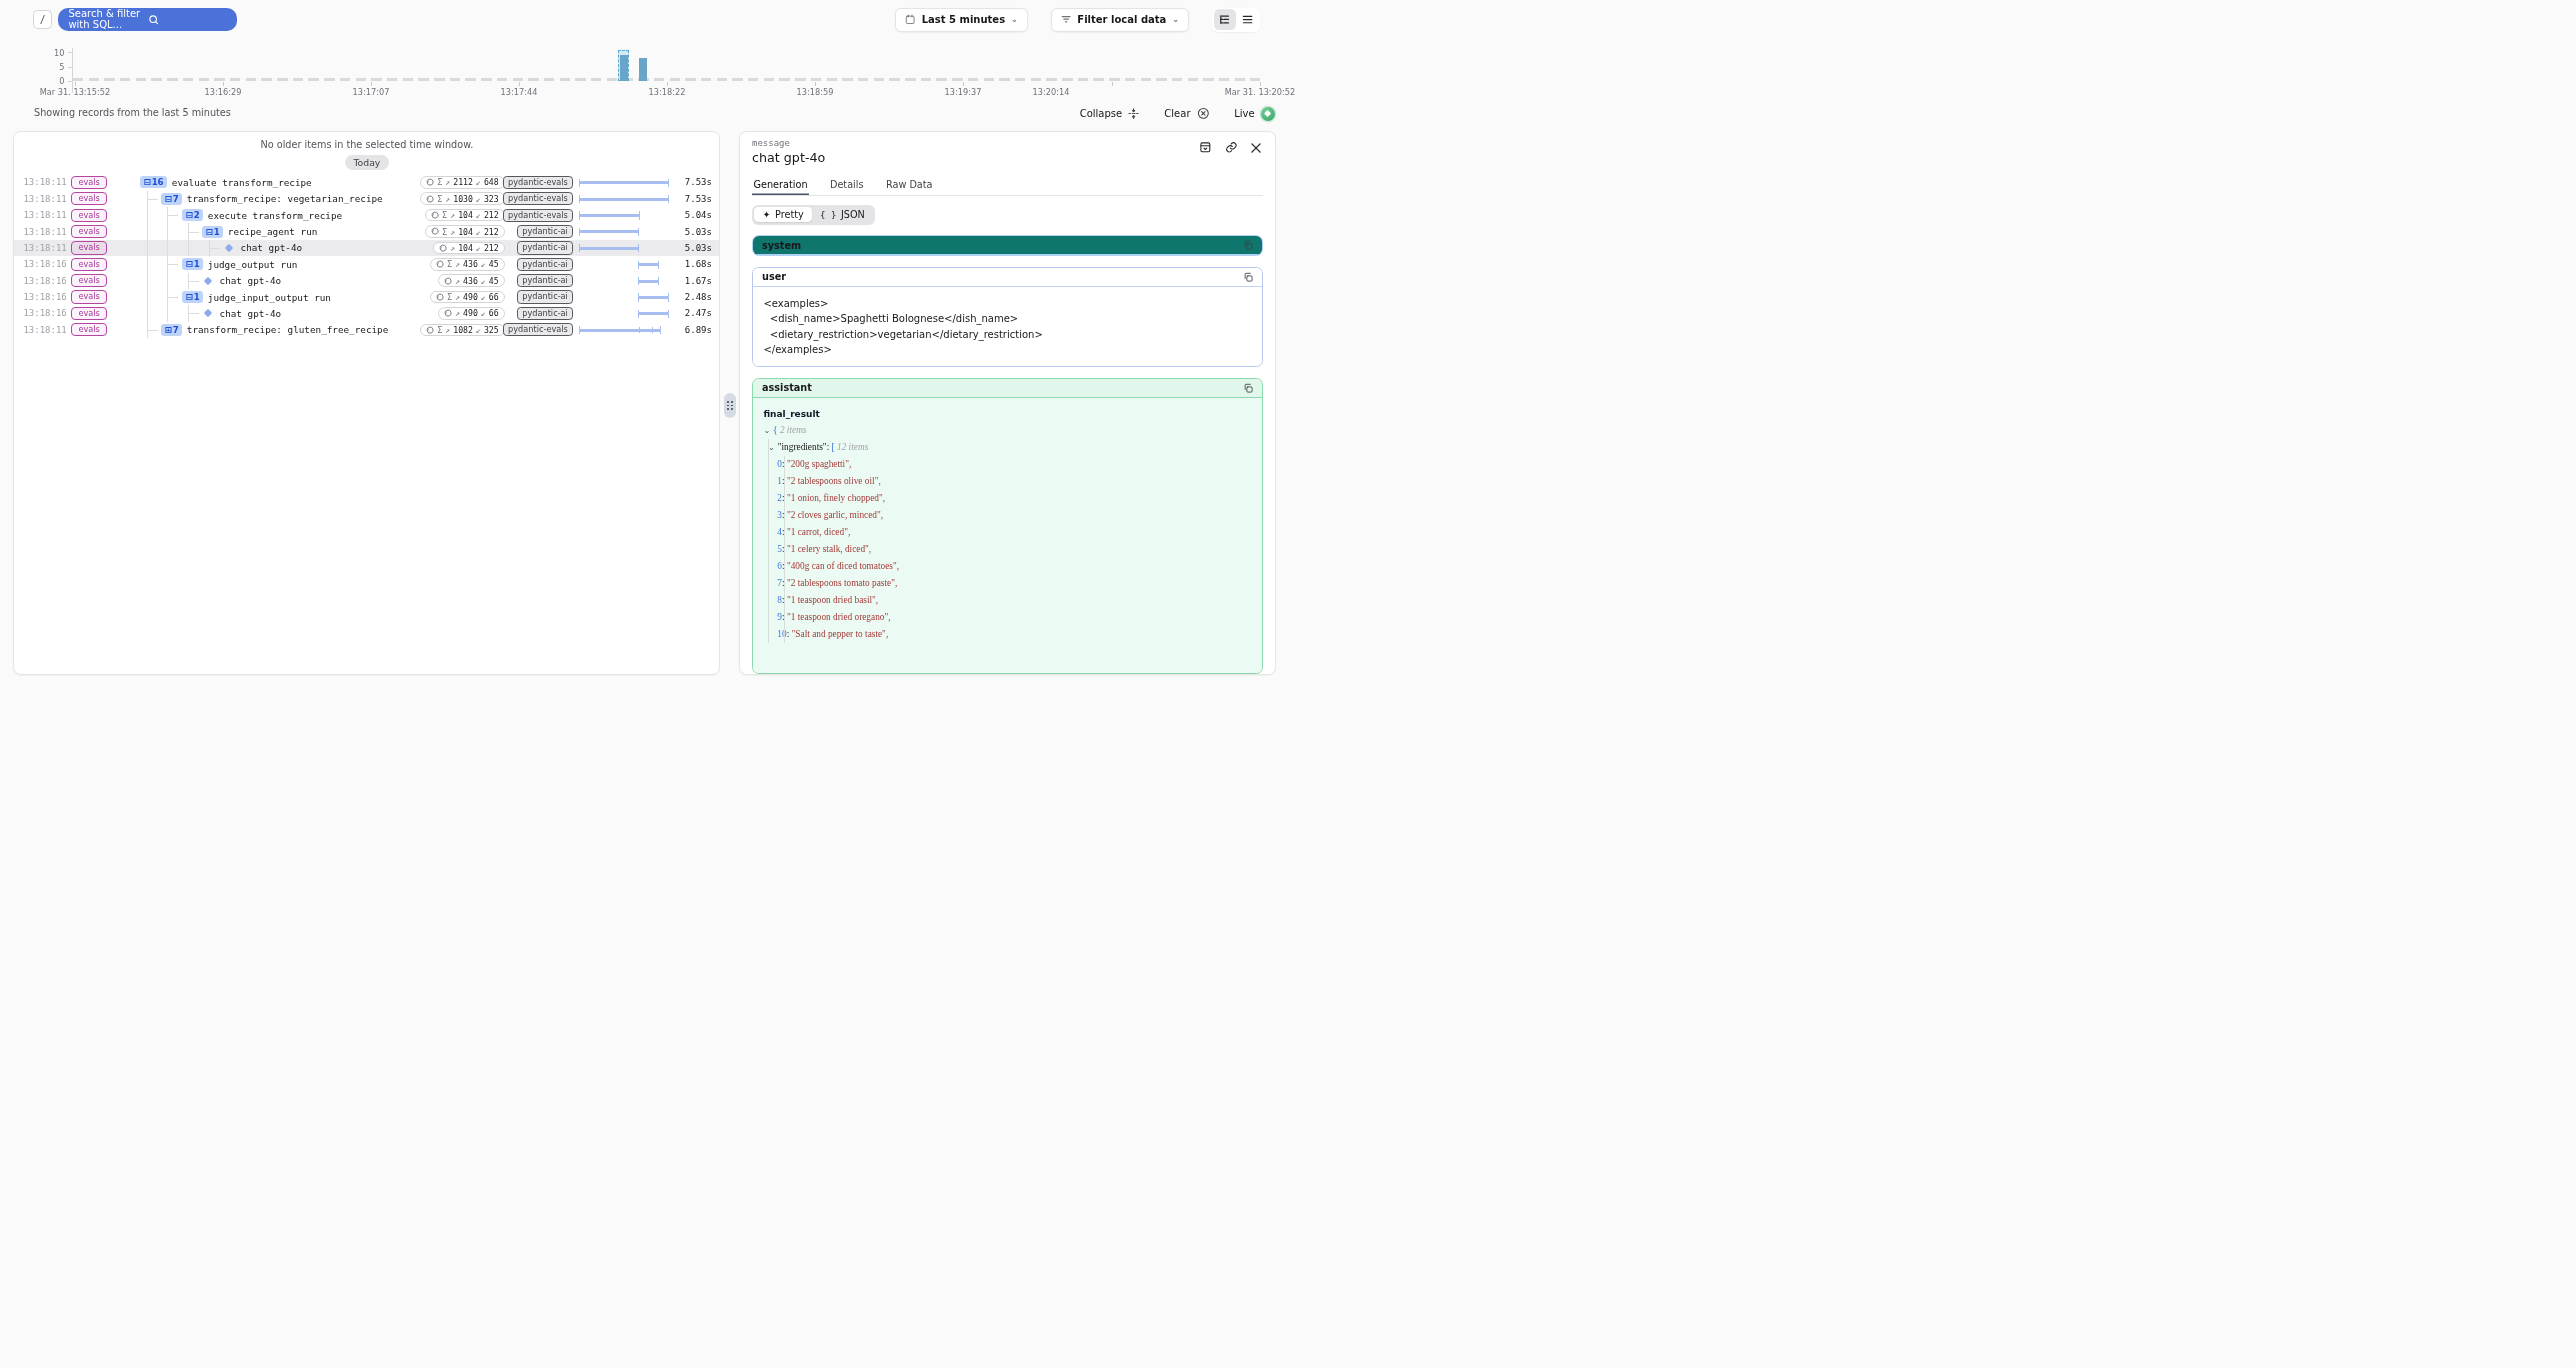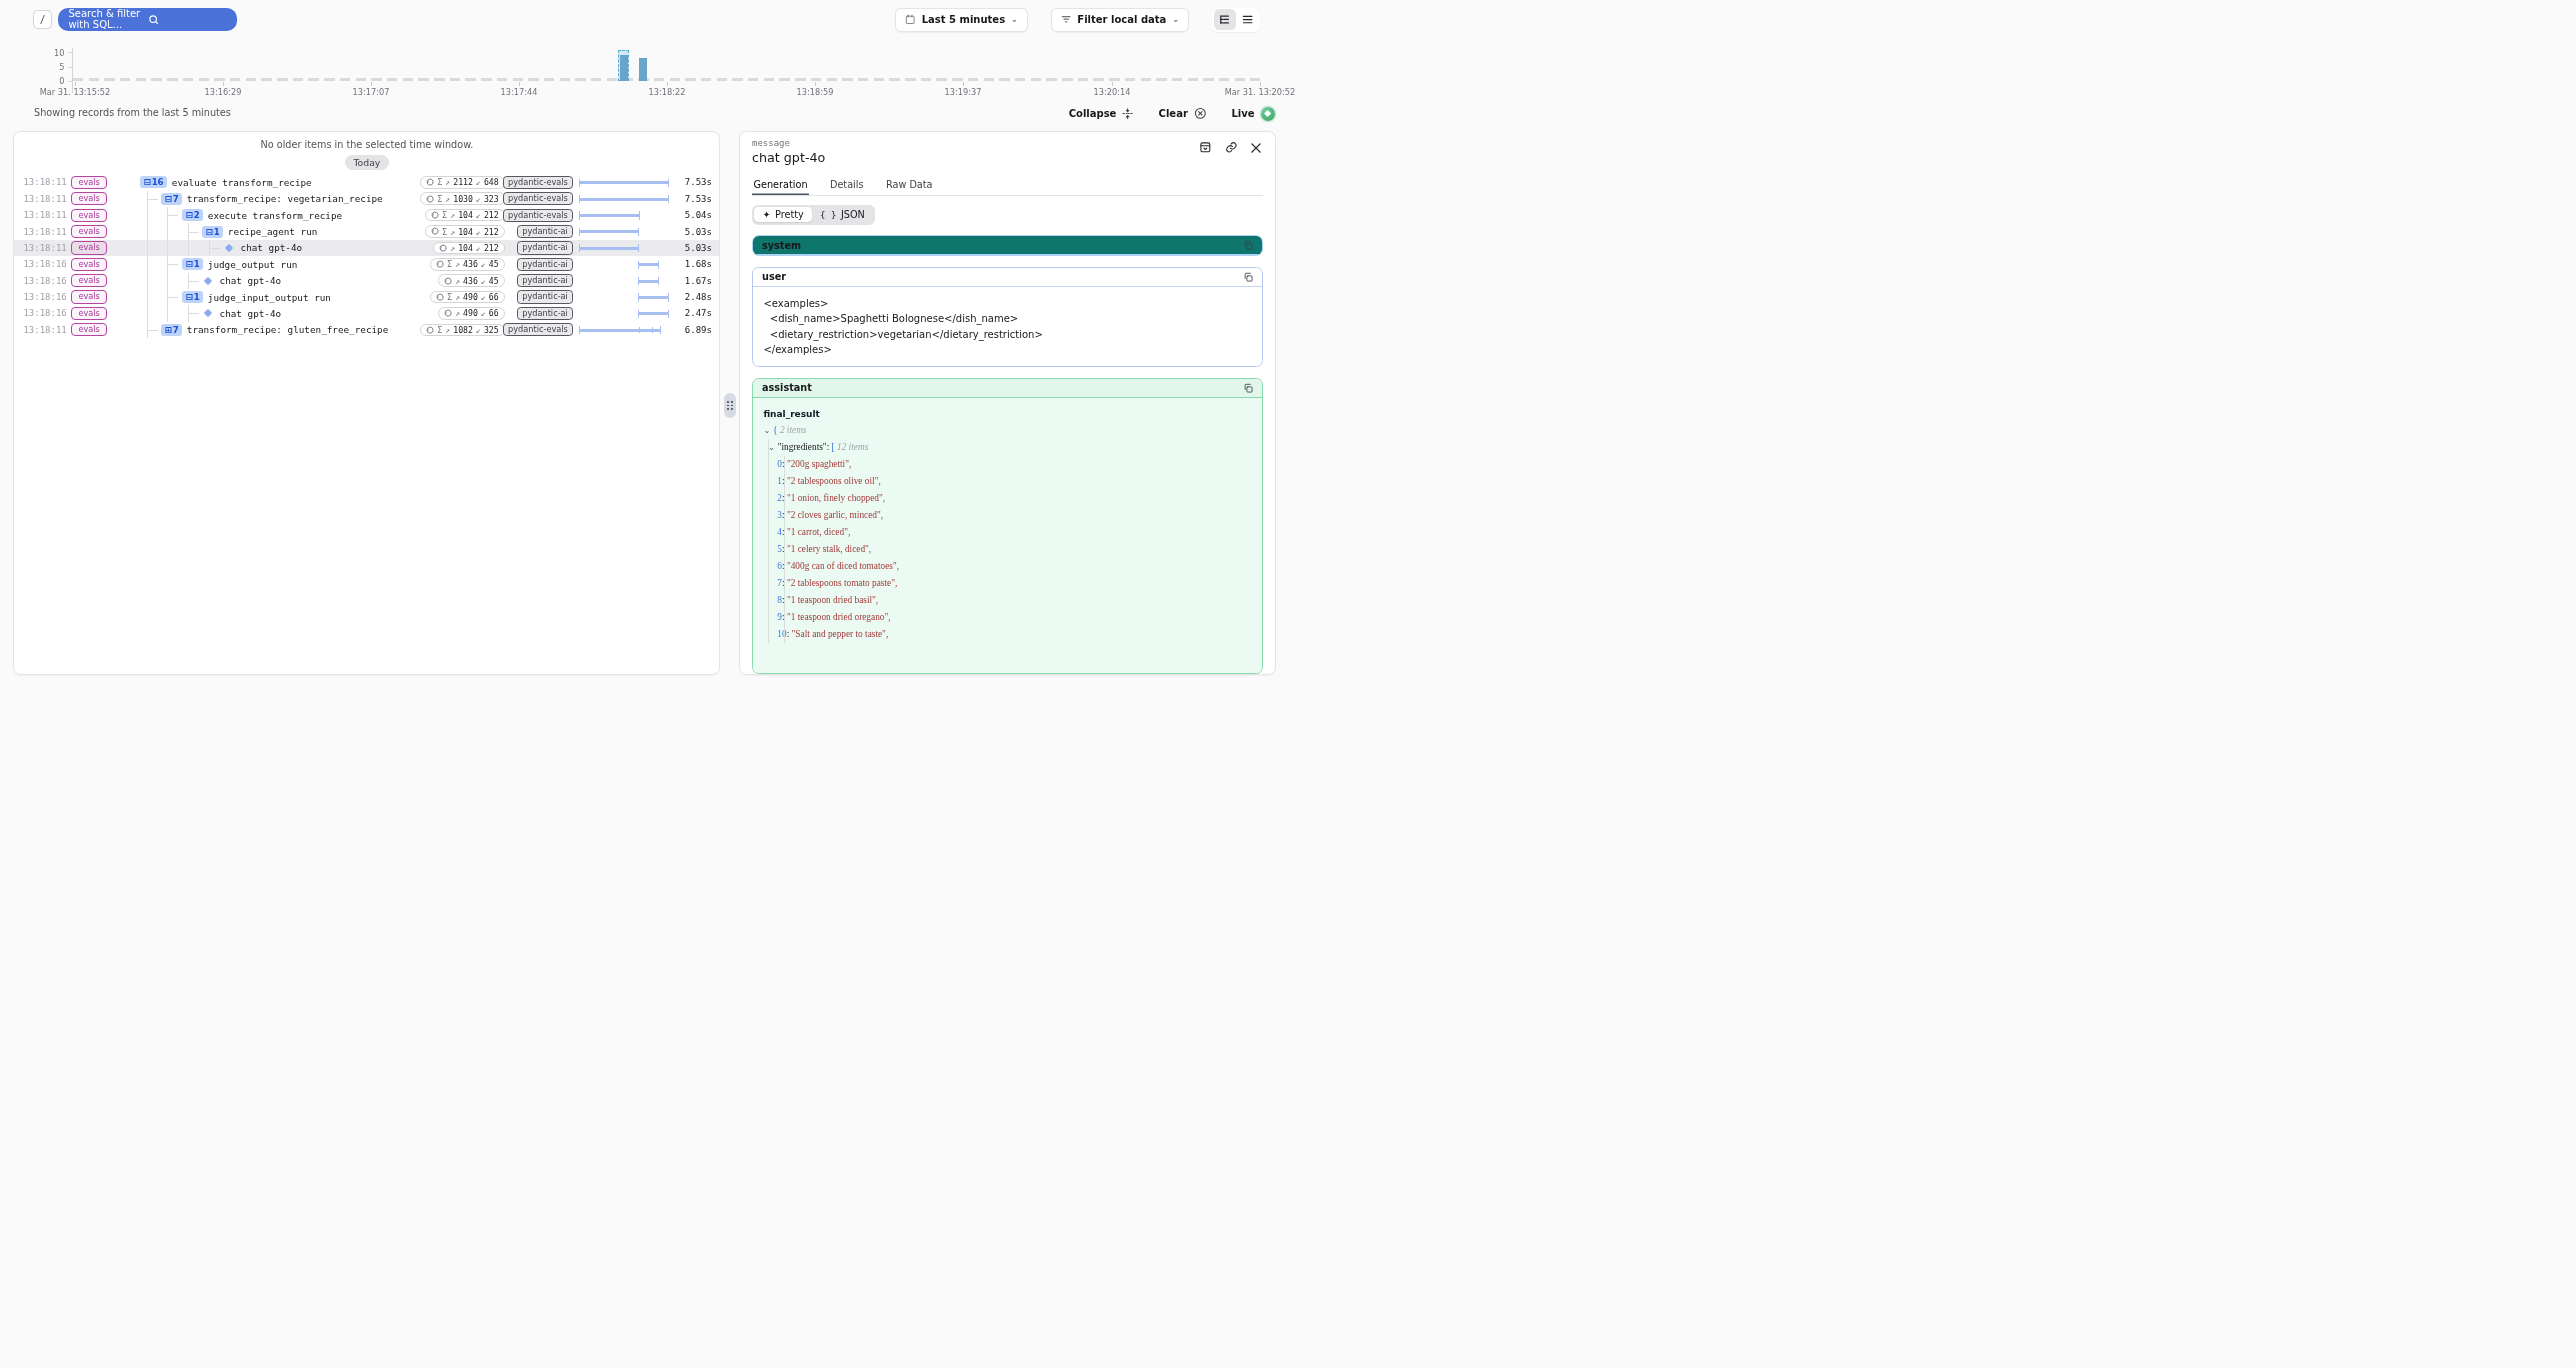--- a/index.html
+++ b/index.html
@@ -25,21 +25,21 @@
   .baseline { position:absolute; left:73px; top:39px; width:1187px; height:3.4px; background:repeating-linear-gradient(90deg,#d9d9db 0 10.4px,rgba(0,0,0,0) 10.4px 15.7px); }
   .xtickmark { position:absolute; top:43px; width:0.7px; height:3.7px; background:#c9c9cc; }
   .xlab { position:absolute; top:48px; font-size:8.2px; color:#71717a; transform:translateX(-50%); white-space:nowrap; }
   .bar { position:absolute; background:#69a5c8; z-index:2; }
   .bar-overlay { position:absolute; border:1.1px dashed #5ea8cf; background:rgba(178,221,240,.55); z-index:1; }
 
   
   .statusrow { position:absolute; left:0; top:104px; width:1288px; height:19.4px; }
   .showing { position:absolute; left:34px; top:3px; font-size:9.7px; color:#52525b; }
   .status-actions { position:absolute; right:13.4px; top:0; display:flex; gap:25px; align-items:center; height:19.4px; }
-  .action { display:flex; align-items:center; gap:6px; font-size:10px; color:#18181b; cursor:pointer;font-weight:bold; }
+  .action { display:flex; align-items:center; gap:6px; font-size:10px; color:#18181b; cursor:pointer; }
   .live-dot { width:14px; height:14px; border-radius:50%; background:radial-gradient(circle at 35% 30%, #6fcf97, #3aa266); box-shadow:0 0 0 1.5px rgba(77,184,123,.25); display:flex; align-items:center; justify-content:center; }
   .live-dot i { width:5.2px; height:5.2px; background:#fff; transform:rotate(45deg); border-radius:0.7px; }
 
   
   .panel { position:absolute; background:#fff; border:0.7px solid #e4e4e7; border-radius:7.5px; box-shadow:0 0.7px 1.5px rgba(0,0,0,.04); }
   .left-panel  { left:13.4px;  top:131px; width:707px; height:544px; overflow:hidden; }
   .right-panel { left:739px; top:131px; width:537px; height:544px; overflow:hidden; }
   .drag-handle { position:absolute; left:724px; top:393px; width:12px; height:25px; border-radius:6px; background:#d6dae3; display:grid; grid-template-columns:2.2px 2.2px; gap:1.9px; place-content:center; cursor:col-resize; }
   .drag-handle i { width:1.9px; height:1.9px; border-radius:50%; background:#374151; }
 
@@ -198,21 +198,21 @@
       <div class="xlab" style="left: 371px;">13:17:07</div>
       <div class="xtickmark" style="left: 519px;"></div>
       <div class="xlab" style="left: 519px;">13:17:44</div>
       <div class="xtickmark" style="left: 667px;"></div>
       <div class="xlab" style="left: 667px;">13:18:22</div>
       <div class="xtickmark" style="left: 815px;"></div>
       <div class="xlab" style="left: 815px;">13:18:59</div>
       <div class="xtickmark" style="left: 963px;"></div>
       <div class="xlab" style="left: 963px;">13:19:37</div>
       <div class="xtickmark" style="left: 1112px;"></div>
-      <div class="xlab" style="left: 1112px;">13:20:14</div>
+      <div class="xlab" style="left: 1051px;">13:20:14</div>
       <div class="xtickmark" style="left: 1260px;"></div>
       <div class="xlab" style="left: 1260px;">Mar 31. 13:20:52</div>
     </div>
   <div id="chart-bars">
       <div class="bar-overlay" style="left: 618px; width: 11.2px; height: 31px; top: 10.6px;"></div>
       <div class="bar" style="left: 620px; width: 8.2px; height: 25.5px; top: 16.2px; background: rgb(105, 165, 200);"></div>
       <div class="bar" style="left: 639px; width: 8.2px; height: 22.7px; top: 19px; background: rgb(105, 165, 200);"></div>
     </div>
 </div>
 

